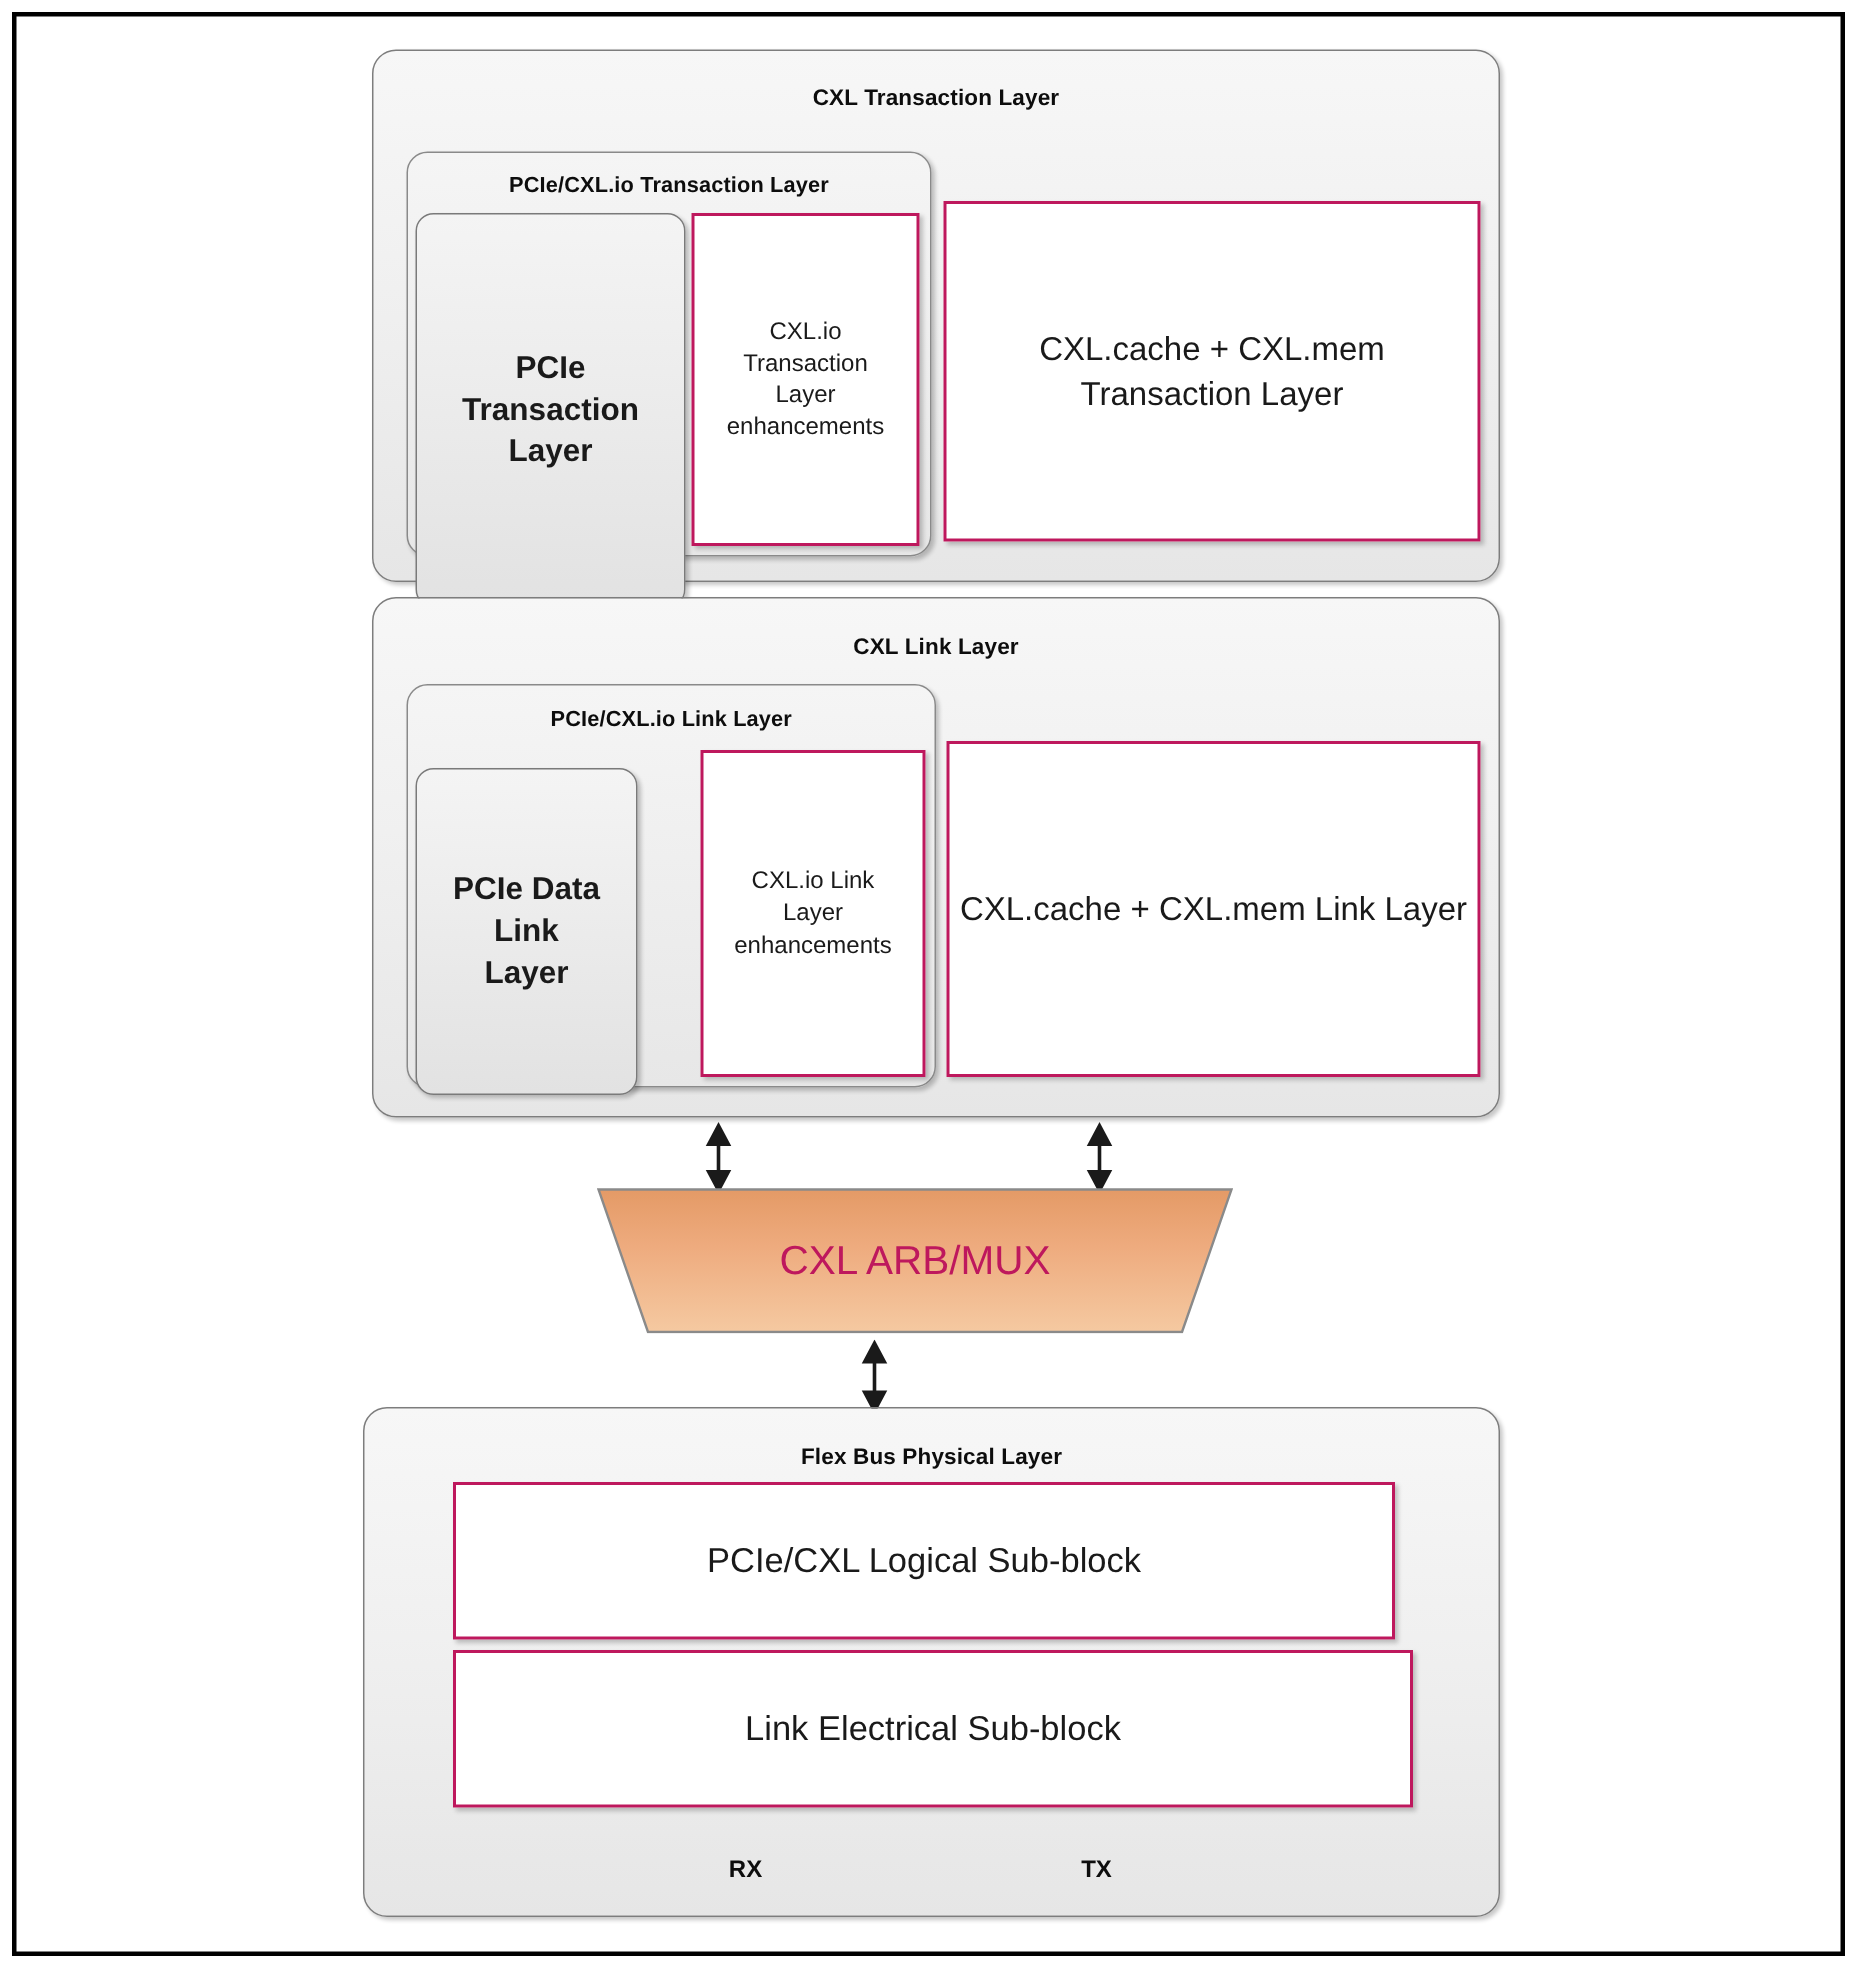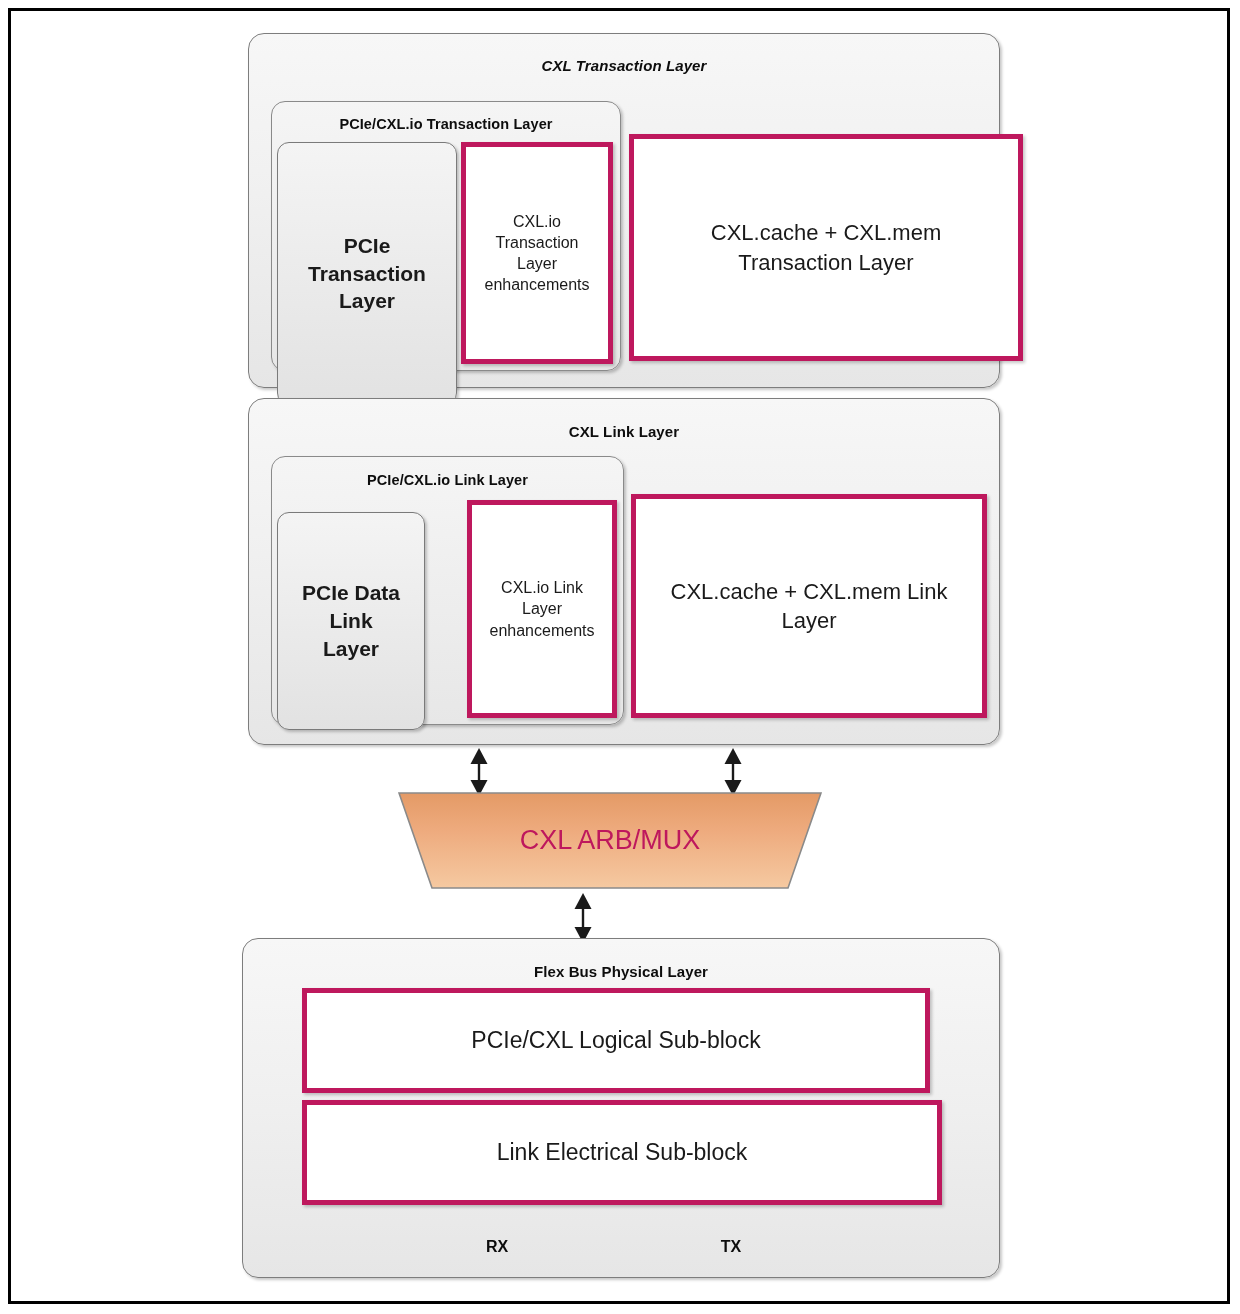--- a/index.html
+++ b/index.html
@@ -51,21 +51,21 @@
     border-radius: 14px;
     border: 1px solid #8a8a8a;
   }
   .panel-shaded {
     background: linear-gradient(180deg, #f4f4f4 0%, #ededed 40%, #e2e2e2 100%);
     border-radius: 12px;
     border: 1px solid #7a7a7a;
   }
   .panel-white {
     background: #ffffff;
-    border: 5px solid #be185d;
+    border: 2px solid #be185d;
     border-radius: 0;
   }
 
   .panel-title {
     position: absolute;
     left: 0;
     width: 100%;
     text-align: center;
     font-weight: bold;
     color: #0d0d0d;
@@ -122,41 +122,41 @@
   }
 </style>
 </head>
 <body>
 
 <div id="page-frame"></div>
 
 <div id="canvas">
 
   <div class="panel panel-outer" style="left:248px; top:33px; width:752px; height:355px;">
-    <div class="panel-title" style="top:23px; font-size:15px;font-style:italic;">CXL Transaction Layer</div>
+    <div class="panel-title" style="top:23px; font-size:15px;">CXL Transaction Layer</div>
   </div>
 
   <div class="panel panel-mid" style="left:271px; top:101px; width:350px; height:270px;">
     <div class="panel-title" style="top:14px; font-size:14.5px;">PCIe/CXL.io Transaction Layer</div>
   </div>
 
   <div class="panel panel-shaded" style="left:277px; top:142px; width:180px; height:263px;">
     <div class="boxlabel bold" style="font-size:21px;">PCIe
 Transaction
 Layer</div>
   </div>
 
   <div class="panel panel-white" style="left:461px; top:142px; width:152px; height:222px;">
     <div class="boxlabel" style="font-size:16px;">CXL.io
 Transaction
 Layer
 enhancements</div>
   </div>
 
-  <div class="panel panel-white" style="left:629px; top:134px; width:394px; height:227px;">
+  <div class="panel panel-white" style="left:629px; top:134px; width:358px; height:227px;">
     <div class="boxlabel" style="font-size:22px;">CXL.cache + CXL.mem
 Transaction Layer</div>
   </div>
 
   <div class="panel panel-outer" style="left:248px; top:398px; width:752px; height:347px;">
     <div class="panel-title" style="top:24px; font-size:15px;">CXL Link Layer</div>
   </div>
 
   <div class="panel panel-mid" style="left:271px; top:456px; width:353px; height:269px;">
     <div class="panel-title" style="top:15px; font-size:14.5px;">PCIe/CXL.io Link Layer</div>

